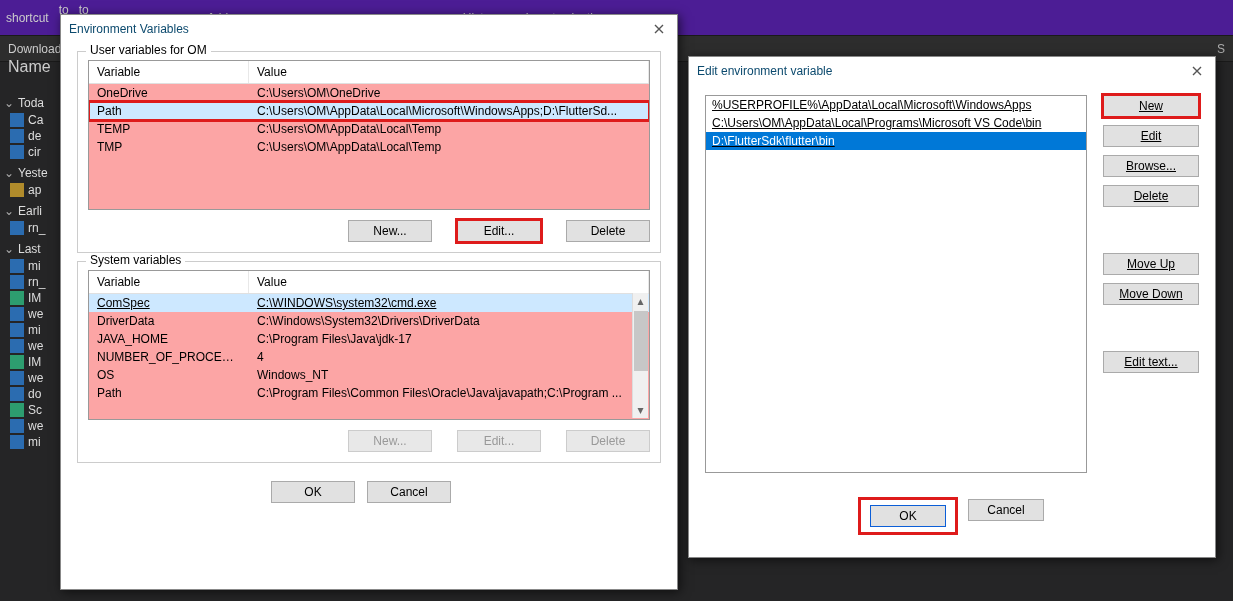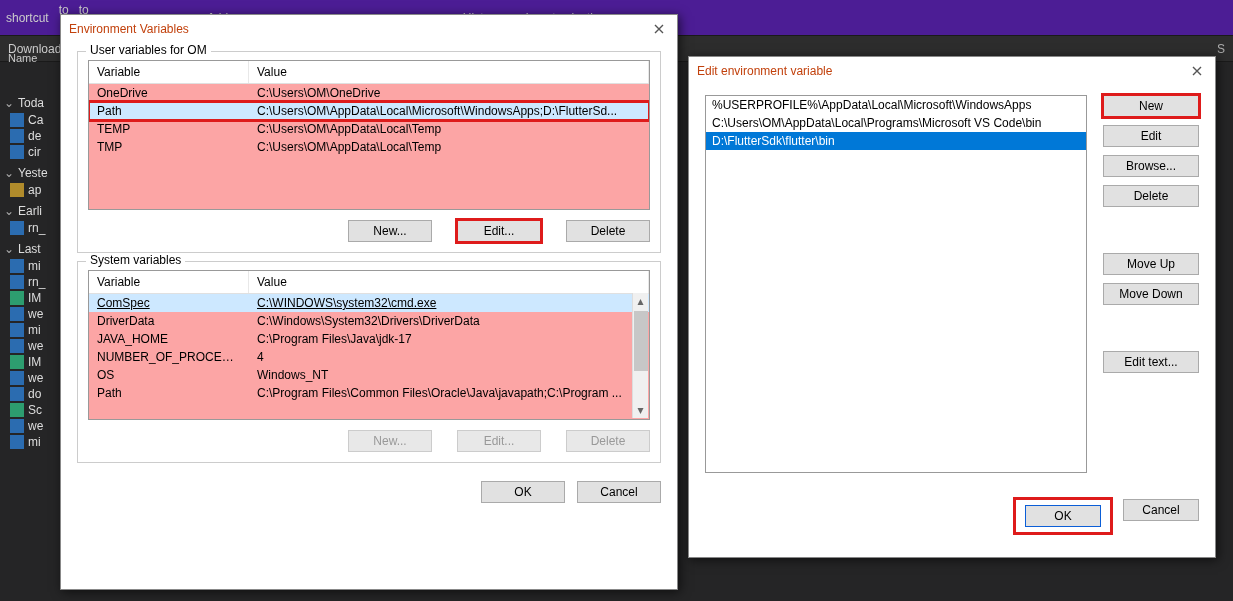--- a/index.html
+++ b/index.html
@@ -21,21 +21,21 @@
 .fi-doc { background:#2b6cb0; }
 .fi-zip { background:#b08b2b; }
 .fi-img { background:#2d9d6f; }
 
 
 .dialog { position:absolute; background:#fff; border:1px solid #888; box-shadow: 2px 2px 10px rgba(0,0,0,.6); color:#000; }
 .dlg-env { left:60px; top:14px; width:618px; height:576px; }
 .dlg-edit { left:688px; top:56px; width:528px; height:502px; }
 
 .titlebar { height:28px; display:flex; align-items:center; padding:0 8px; }
-.titlebar .title { color:#c2410c; font-size:12px; }
+.titlebar .title { color:#0c4a6e; font-size:12px; }
 .titlebar .close { margin-left:auto; width:20px; height:20px; display:flex; align-items:center; justify-content:center; color:#555; cursor:pointer; }
 
 .group-box { border:1px solid #ccc; margin:8px 16px; padding:8px 10px 10px 10px; position:relative; }
 .group-title { position:absolute; top:-9px; left:8px; background:#fff; padding:0 4px; color:#000; }
 
 .list-table { border:1px solid #999; height:150px; overflow:auto; background:#fca5a5; }
 .lt-header { display:flex; background:#fff; border-bottom:1px solid #e0e0e0; position:sticky; top:0; }
 .lt-header .col { padding:4px 8px; color:#000; border-right:1px solid #e8e8e8; }
 .col-var { width:160px; flex:0 0 160px; }
 .col-val { flex:1; }
@@ -45,28 +45,28 @@
 
 .btn-row { display:flex; justify-content:flex-end; gap:25px; margin-top:10px; }
 .btn { min-width:84px; height:22px; border:1px solid #aaa; background:#e1e1e1; color:#000; cursor:pointer; padding:0 10px; }
 .btn.disabled { color:#999; cursor:default; background:#e8e8e8; border-color:#ccc; }
 .btn.primary-outline { border:1px solid #0b5ed7; }
 
 .red-box { outline:3px solid #de1b1b; outline-offset:-1px; }
 
 
 .edit-body { padding:10px 16px 10px 16px; display:flex; gap:16px; height:calc(100% - 28px); flex-direction:column; }
-.edit-main { display:flex; gap:16px; flex:1; }
+.edit-main { display:flex; gap:16px; flex:1;text-decoration:underline; }
 .path-list { flex:1; border:1px solid #999; background:#fff; overflow:auto; }
 .path-item { padding:2px 6px; white-space:nowrap; overflow:hidden; text-overflow:ellipsis; cursor:default; }
 .path-item.selected { background:#0078d7; color:#fff; }
 .btn-col { display:flex; flex-direction:column; gap:8px; width:96px; }
 .btn-col .spacer-lg { height:30px; }
 
-.dialog-footer { display:flex; justify-content:flex-end; gap:12px; padding:10px 16px 14px 0; }
+.dialog-footer { display:flex; justify-content:center; gap:12px; padding:10px 16px 14px 0; }
 
 .sys-list { height:150px; }
 .scrollbar-fake { position:absolute; right:1px; top:22px; width:16px; bottom:1px; background:#f0f0f0; border-left:1px solid #ddd; display:flex; flex-direction:column; align-items:center; }
 .sb-btn { width:16px; height:16px; display:flex; align-items:center; justify-content:center; color:#666; }
 .sb-thumb { width:14px; background:#c7c7c7; }
 </style>
 </head>
 <body>
 
 <div class="explorer-bg">
@@ -93,21 +93,21 @@
       <span style="color:#6cf">◧</span>
       <span>Invert selection</span>
     </div>
   </div>
   <div class="explorer-breadcrumb">
     <span>Downloads</span>
     <div class="right-items">
       <span style="color:#aaa">S</span>
     </div>
   </div>
-  <div style="position:absolute; left:8px; top:52px; color:#ccc; font-size:11px;">Name</div>
+  <div style="position:absolute; left:8px; top:58px; color:#ccc; font-size:16px;">Name</div>
   <div class="sidebar" id="sidebar" style="top:88px;">
       <div class="sidebar-group">
         <div class="sidebar-group-header">
           <span class="chev">⌄</span>
           <span>Toda</span>
         </div>
         <div class="sidebar-item">
           <span class="fi fi-doc"></span>
           <span>Ca</span>
         </div>

